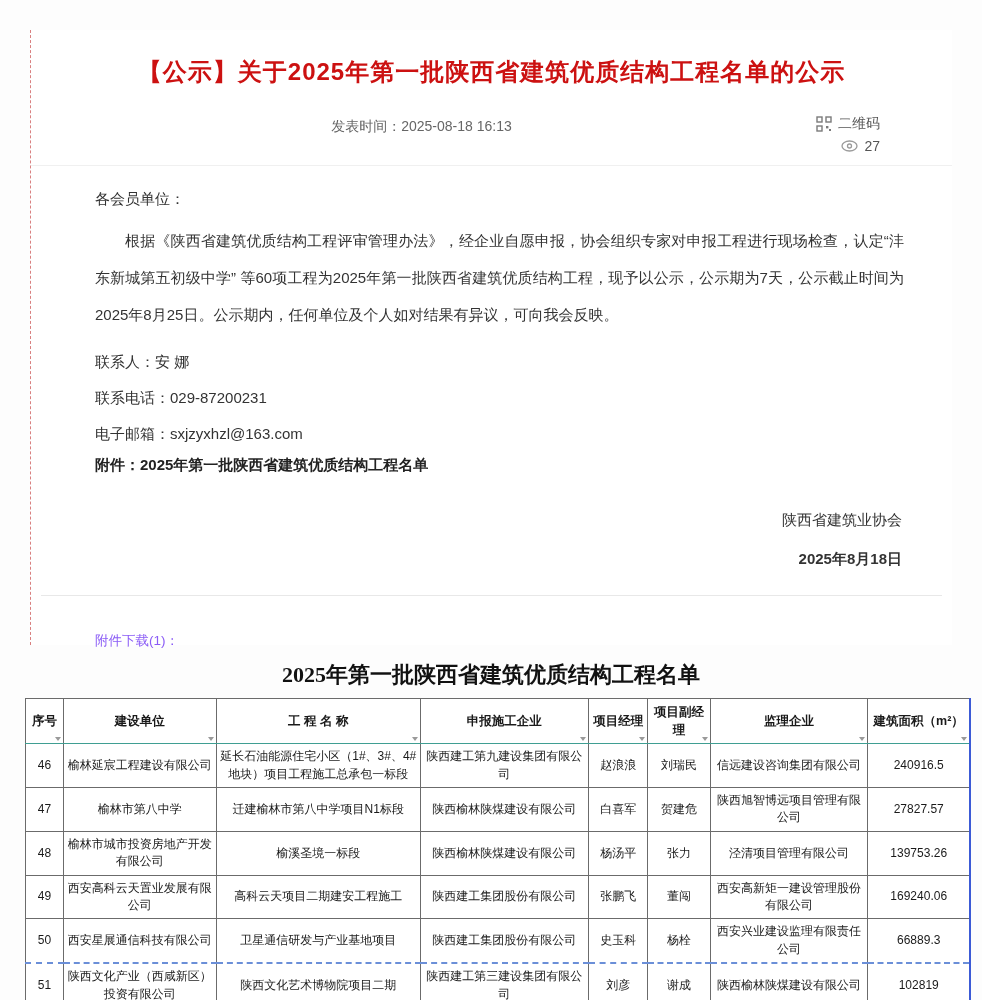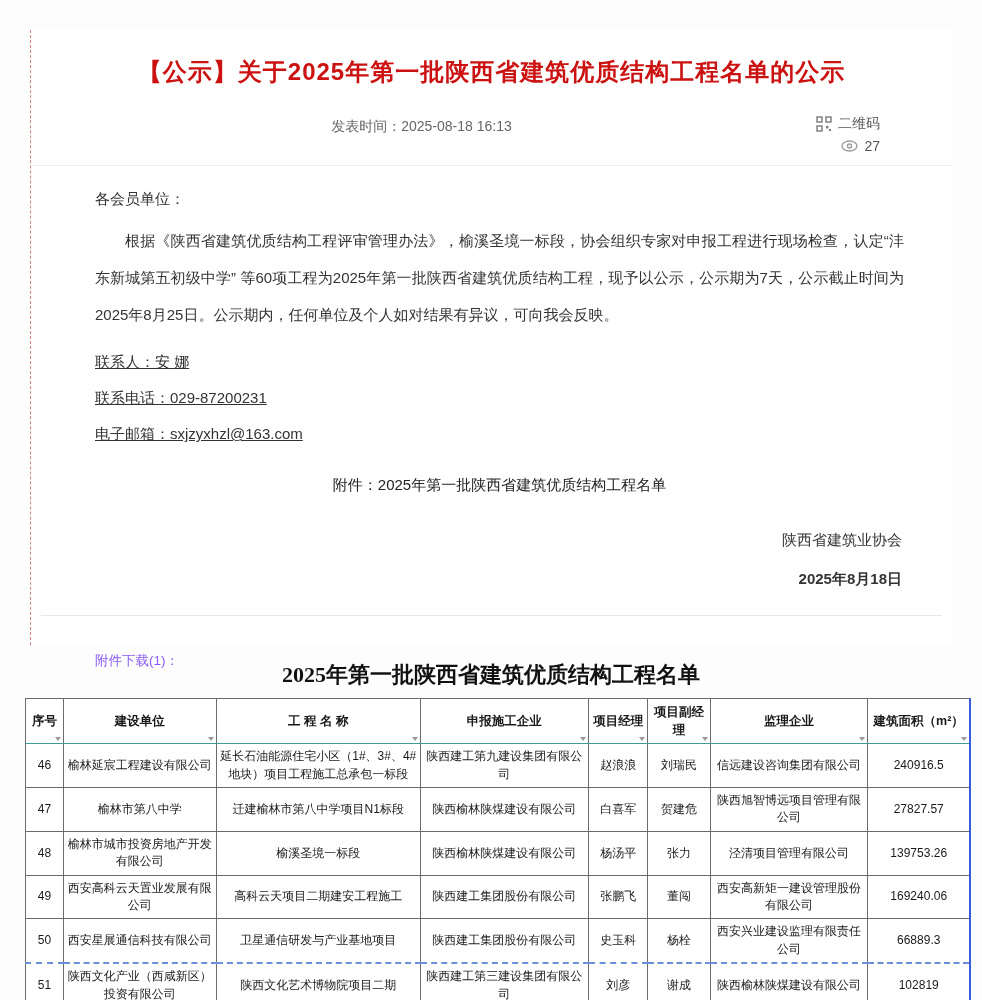--- a/index.html
+++ b/index.html
@@ -42,23 +42,23 @@
   .qr-icon svg, .eye-icon svg { display: block; }
 
   .body-area { padding: 0 48px 0 64px; color: #333; font-size: 15px; }
   .salutation { margin-top: 24px; }
   .main-paragraph {
     margin-top: 14px;
     text-indent: 2em;
     line-height: 2.45;
     text-align: justify;
   }
-  .contact-line { margin-top: 17px; text-decoration: underline; }
+  .contact-line { margin-top: 17px; }
   .contact-line.first { margin-top: 20px; }
-  .attachment-line { margin-top: 32px; font-weight: normal; color: #222; text-align: center; }
+  .attachment-line { margin-top: 12px; font-weight: bold; color: #222; }
 
   .sign-block { margin-top: 36px; padding-right: 2px; text-align: right; color: #333; font-size: 15px; }
   .sign-date { margin-top: 20px; font-weight: bold; }
 
   .card-divider { margin: 26px 10px 0 10px; border: 0; border-top: 1px solid #e8e8e8; }
   .attach-download { margin: 36px 0 0 64px; color: #8b5cf6; font-size: 13.5px; }
 
   
   .table-section { position: absolute; left: 0; top: 660px; width: 982px; }
   .table-title {
@@ -144,21 +144,21 @@
               <circle cx="8.5" cy="6" r="2" fill="none" stroke="#9a9a9a" stroke-width="1.3"></circle>
             </svg>
           </span>
           <span>27</span>
         </div>
       </div>
     </div>
 
     <div class="body-area">
       <p class="salutation">各会员单位：</p>
-      <p class="main-paragraph">根据《陕西省建筑优质结构工程评审管理办法》，榆溪圣境一标段，协会组织专家对申报工程进行现场检查，认定“沣东新城第五初级中学” 等60项工程为2025年第一批陕西省建筑优质结构工程，现予以公示，公示期为7天，公示截止时间为2025年8月25日。公示期内，任何单位及个人如对结果有异议，可向我会反映。</p>
+      <p class="main-paragraph">根据《陕西省建筑优质结构工程评审管理办法》，经企业自愿申报，协会组织专家对申报工程进行现场检查，认定“沣东新城第五初级中学” 等60项工程为2025年第一批陕西省建筑优质结构工程，现予以公示，公示期为7天，公示截止时间为2025年8月25日。公示期内，任何单位及个人如对结果有异议，可向我会反映。</p>
       <p class="contact-line first">联系人：安 娜</p>
       <p class="contact-line">联系电话：029-87200231</p>
       <p class="contact-line">电子邮箱：sxjzyxhzl@163.com</p>
       <p class="attachment-line">附件：2025年第一批陕西省建筑优质结构工程名单</p>
 
       <div class="sign-block">
         <div>陕西省建筑业协会</div>
         <div class="sign-date">2025年8月18日</div>
       </div>
     </div>

